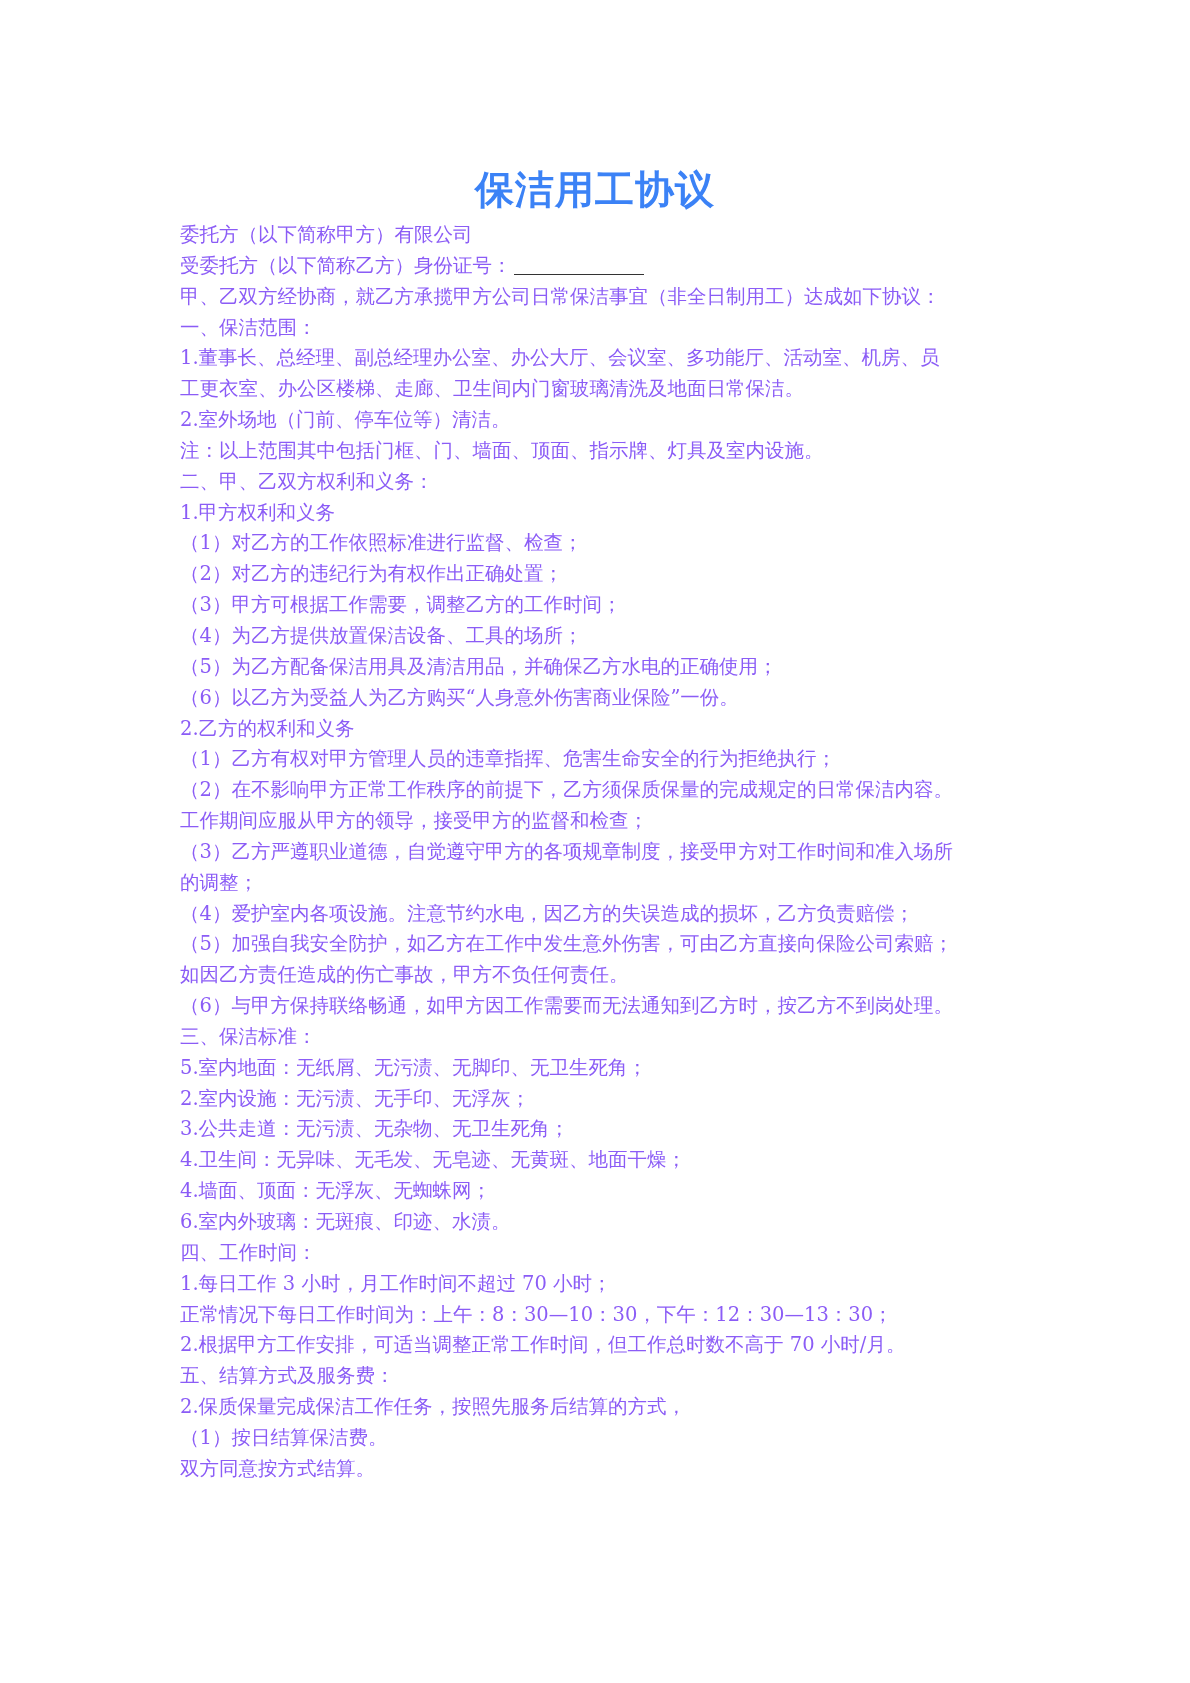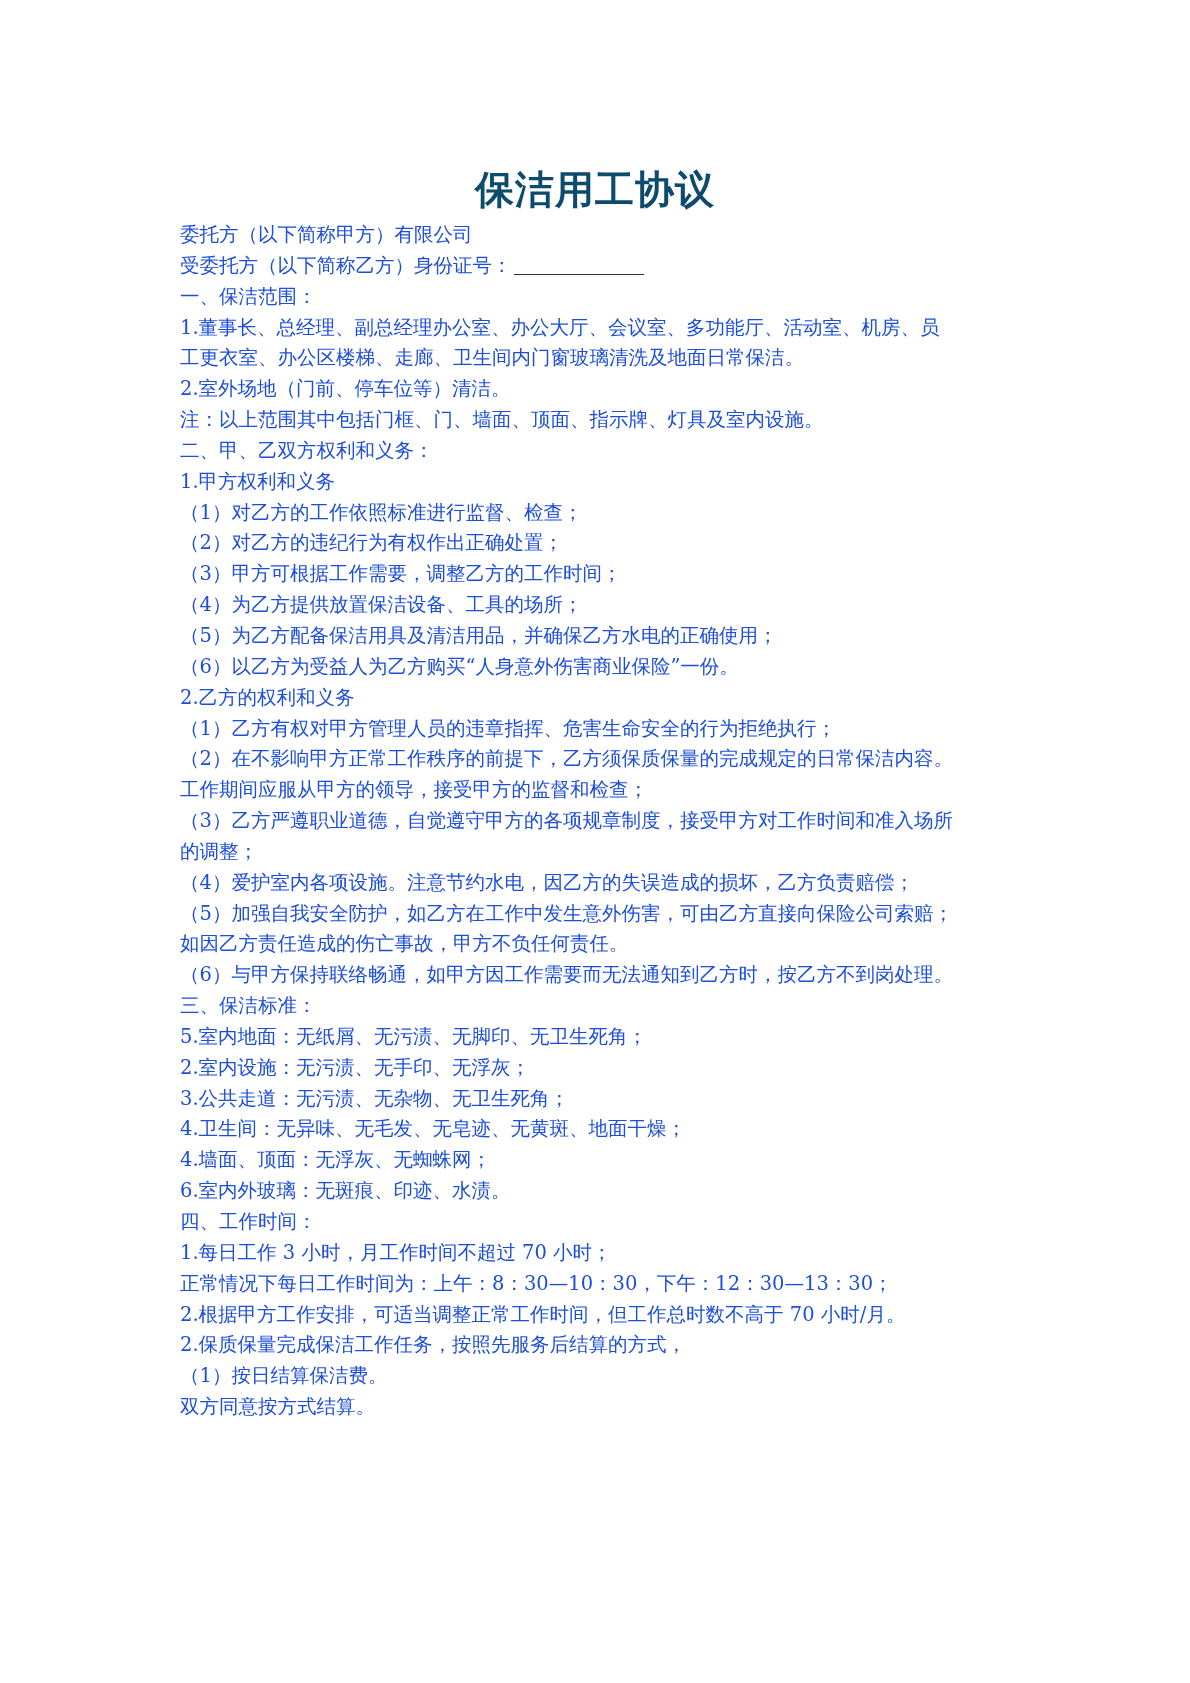--- a/index.html
+++ b/index.html
@@ -1,38 +1,39 @@
 <!DOCTYPE html>
 <html><head>
 <meta charset="utf-8">
 <style>
   html, body { margin: 0; padding: 0; background: #ffffff; }
   body { width: 1190px; height: 1683px; position: relative; overflow: hidden; }
   .page { position: absolute; left: 0; top: 0; width: 1190px; height: 1683px; background: #fff; }
   .title {
     position: absolute; left: 0; width: 1190px; top: 163px;
     text-align: center; font-family: "DejaVu Serif", "Liberation Serif", serif;
-    font-size: 39px; font-weight: bold; color: #0c4a6e; letter-spacing: 1px;
+    font-size: 39px; font-weight: bold; color: #3b82f6; letter-spacing: 1px;
   }
   .body {
     position: absolute; left: 180px; top: 220px; width: 840px;
     font-family: "DejaVu Serif", "Liberation Serif", serif;
-    font-size: 19.5px; line-height: 30.85px; color: #1d4ed8;
+    font-size: 19.5px; line-height: 30.85px; color: #8b5cf6;
   }
   .line { white-space: nowrap; height: 30.85px; }
   .blank { display: inline-block; width: 130px; border-bottom: 1px solid #333; height: 20px; vertical-align: -3px; margin-left: 2px; }
 </style>
 </head>
 <body>
 
 <div class="page">
   <div class="title">保洁用工协议</div>
   <div class="body">
     <div class="line">委托方（以下简称甲方）有限公司</div>
     <div class="line"><span>受委托方（以下简称乙方）身份证号：</span><span class="blank"></span></div>
+    <div class="line">甲、乙双方经协商，就乙方承揽甲方公司日常保洁事宜（非全日制用工）达成如下协议：</div>
     <div class="line">一、保洁范围：</div>
     <div class="line">1.董事长、总经理、副总经理办公室、办公大厅、会议室、多功能厅、活动室、机房、员</div>
     <div class="line">工更衣室、办公区楼梯、走廊、卫生间内门窗玻璃清洗及地面日常保洁。</div>
     <div class="line">2.室外场地（门前、停车位等）清洁。</div>
     <div class="line">注：以上范围其中包括门框、门、墙面、顶面、指示牌、灯具及室内设施。</div>
     <div class="line">二、甲、乙双方权利和义务：</div>
     <div class="line">1.甲方权利和义务</div>
     <div class="line">（1）对乙方的工作依照标准进行监督、检查；</div>
     <div class="line">（2）对乙方的违纪行为有权作出正确处置；</div>
     <div class="line">（3）甲方可根据工作需要，调整乙方的工作时间；</div>
@@ -53,17 +54,18 @@
     <div class="line">5.室内地面：无纸屑、无污渍、无脚印、无卫生死角；</div>
     <div class="line">2.室内设施：无污渍、无手印、无浮灰；</div>
     <div class="line">3.公共走道：无污渍、无杂物、无卫生死角；</div>
     <div class="line">4.卫生间：无异味、无毛发、无皂迹、无黄斑、地面干燥；</div>
     <div class="line">4.墙面、顶面：无浮灰、无蜘蛛网；</div>
     <div class="line">6.室内外玻璃：无斑痕、印迹、水渍。</div>
     <div class="line">四、工作时间：</div>
     <div class="line">1.每日工作 3 小时，月工作时间不超过 70 小时；</div>
     <div class="line">正常情况下每日工作时间为：上午：8：30—10：30，下午：12：30—13：30；</div>
     <div class="line">2.根据甲方工作安排，可适当调整正常工作时间，但工作总时数不高于 70 小时/月。</div>
+    <div class="line">五、结算方式及服务费：</div>
     <div class="line">2.保质保量完成保洁工作任务，按照先服务后结算的方式，</div>
     <div class="line">（1）按日结算保洁费。</div>
     <div class="line">双方同意按方式结算。</div>
   </div>
 </div>
 
 </body></html>

